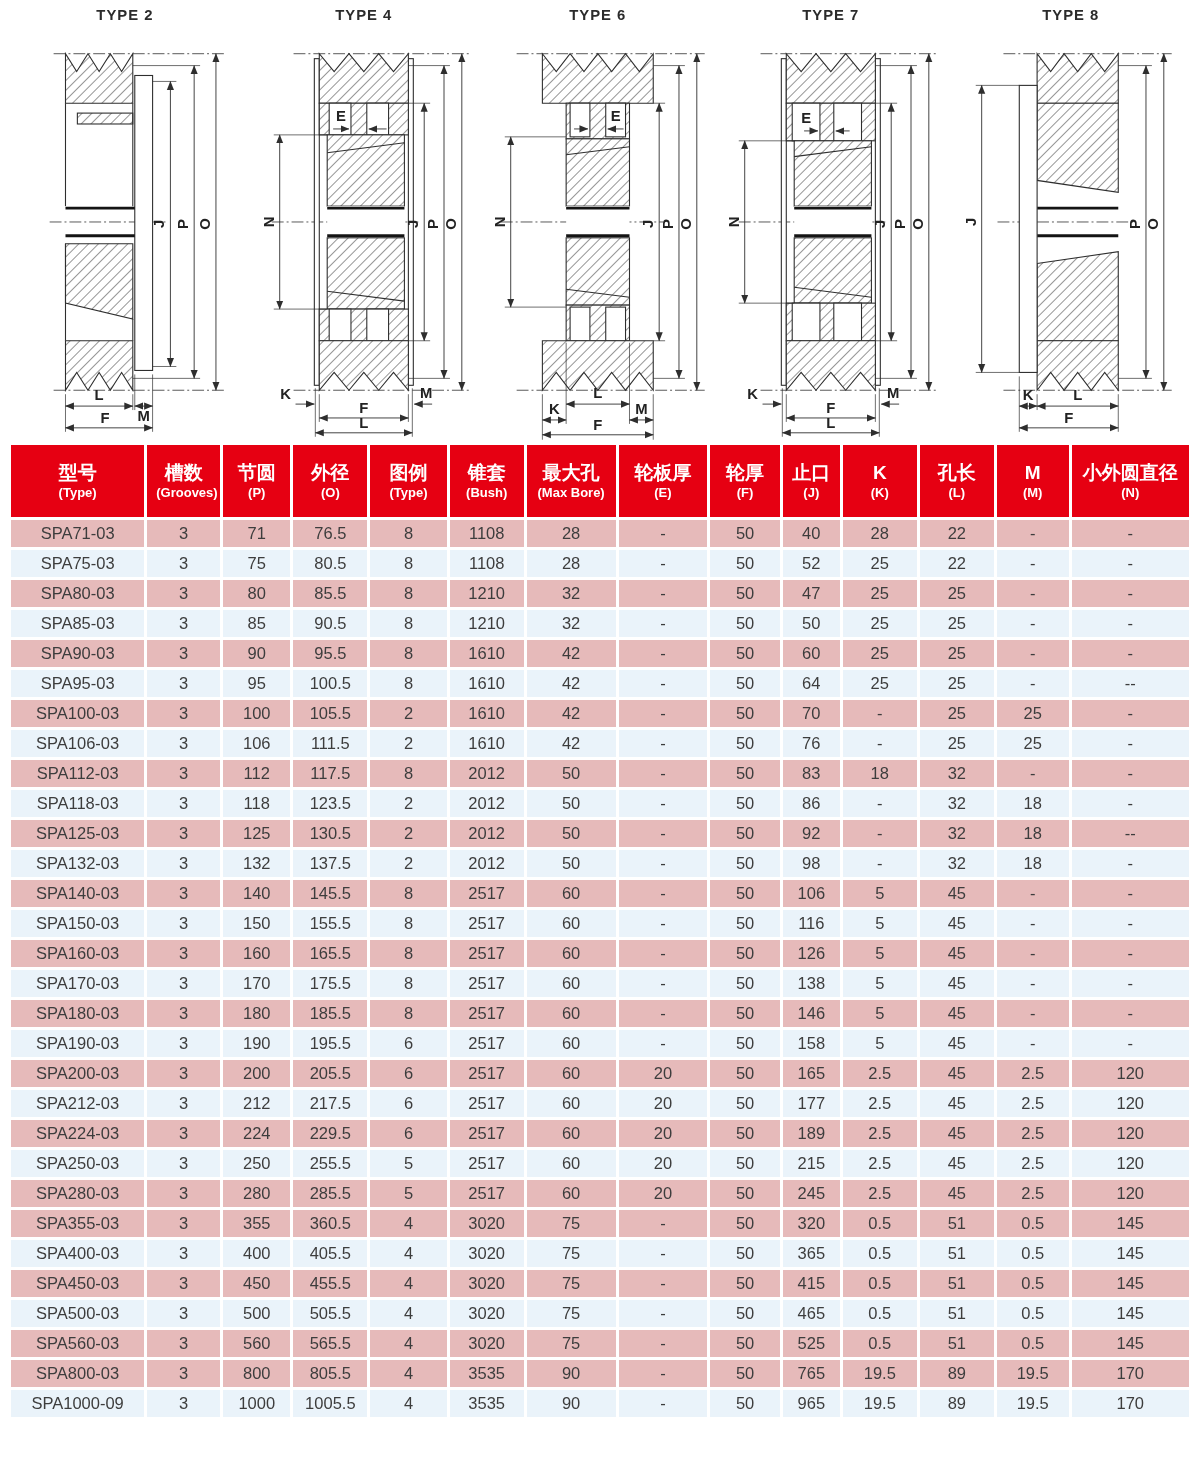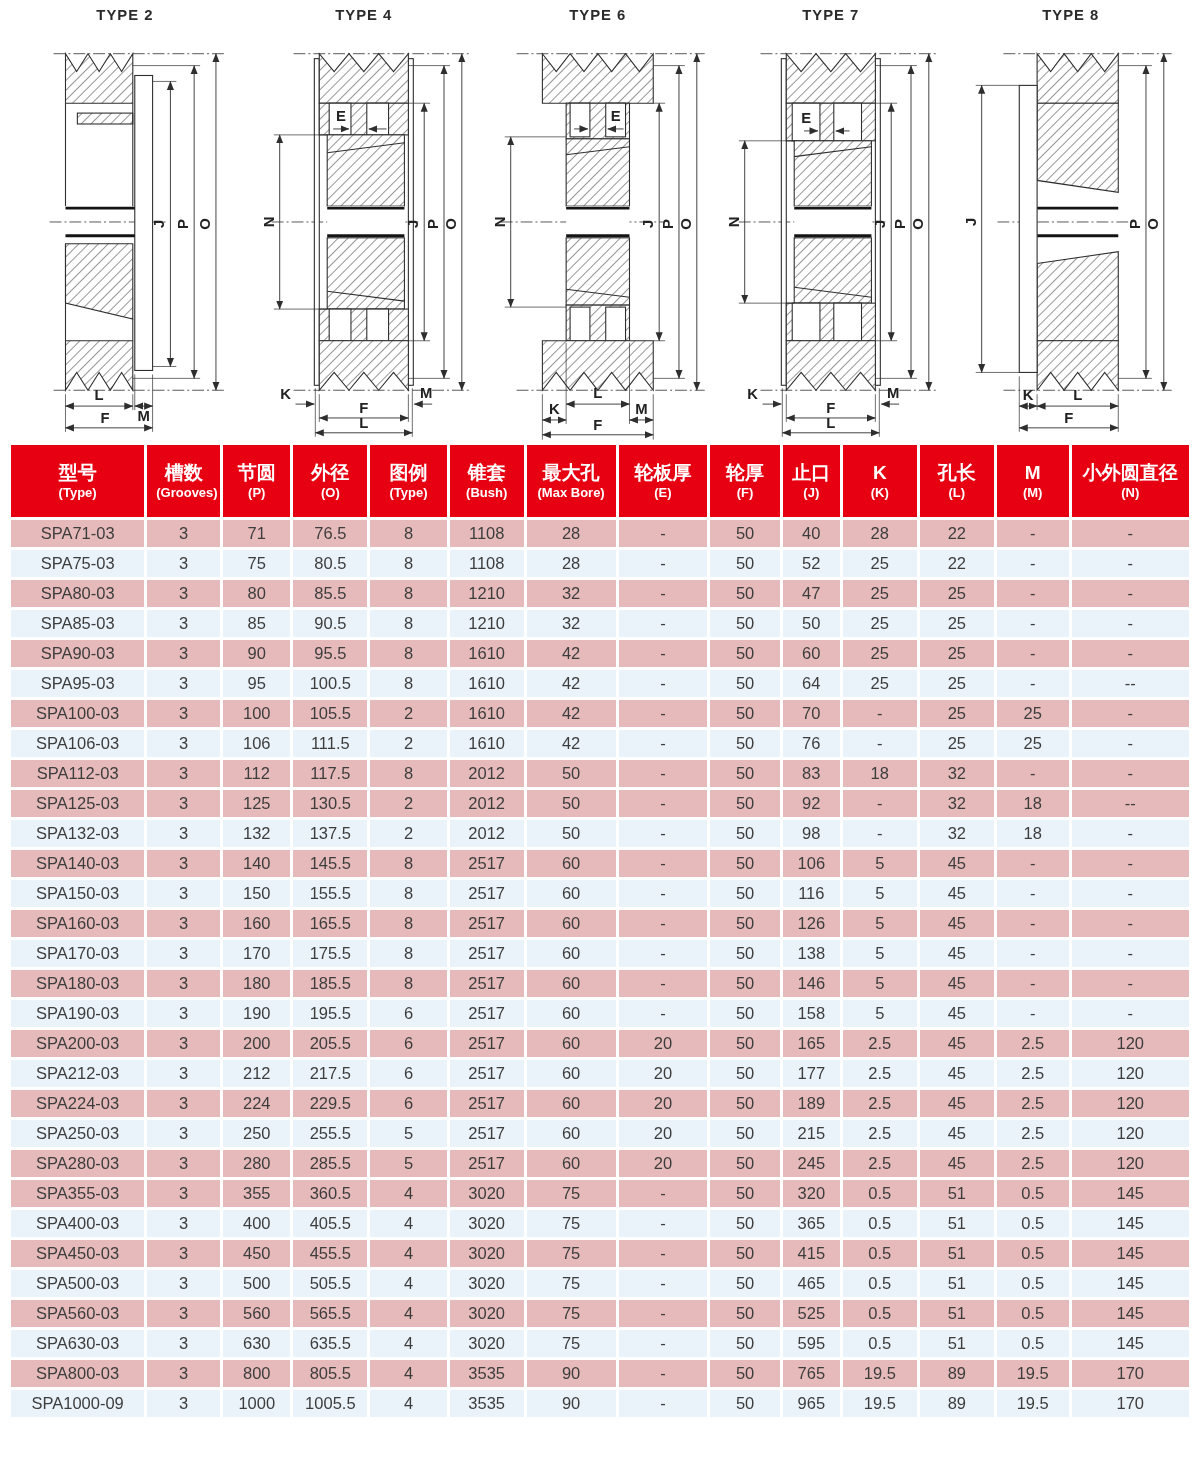--- a/index.html
+++ b/index.html
@@ -495,20 +495,36 @@
         <td>2012</td>
         <td>50</td>
         <td>-</td>
         <td>50</td>
         <td>83</td>
         <td>18</td>
         <td>32</td>
         <td>-</td>
         <td>-</td>
       </tr>
+      <tr class="blue">
+        <td>SPA118-03</td>
+        <td>3</td>
+        <td>118</td>
+        <td>123.5</td>
+        <td>2</td>
+        <td>2012</td>
+        <td>50</td>
+        <td>-</td>
+        <td>50</td>
+        <td>86</td>
+        <td>-</td>
+        <td>32</td>
+        <td>18</td>
+        <td>-</td>
+      </tr>
       <tr class="pink">
         <td>SPA125-03</td>
         <td>3</td>
         <td>125</td>
         <td>130.5</td>
         <td>2</td>
         <td>2012</td>
         <td>50</td>
         <td>-</td>
         <td>50</td>
@@ -783,36 +799,20 @@
         <td>3020</td>
         <td>75</td>
         <td>-</td>
         <td>50</td>
         <td>525</td>
         <td>0.5</td>
         <td>51</td>
         <td>0.5</td>
         <td>145</td>
       </tr>
-      <tr class="blue">
-        <td>SPA630-03</td>
-        <td>3</td>
-        <td>630</td>
-        <td>635.5</td>
-        <td>4</td>
-        <td>3020</td>
-        <td>75</td>
-        <td>-</td>
-        <td>50</td>
-        <td>595</td>
-        <td>0.5</td>
-        <td>51</td>
-        <td>0.5</td>
-        <td>145</td>
-      </tr>
       <tr class="pink">
         <td>SPA800-03</td>
         <td>3</td>
         <td>800</td>
         <td>805.5</td>
         <td>4</td>
         <td>3535</td>
         <td>90</td>
         <td>-</td>
         <td>50</td>

